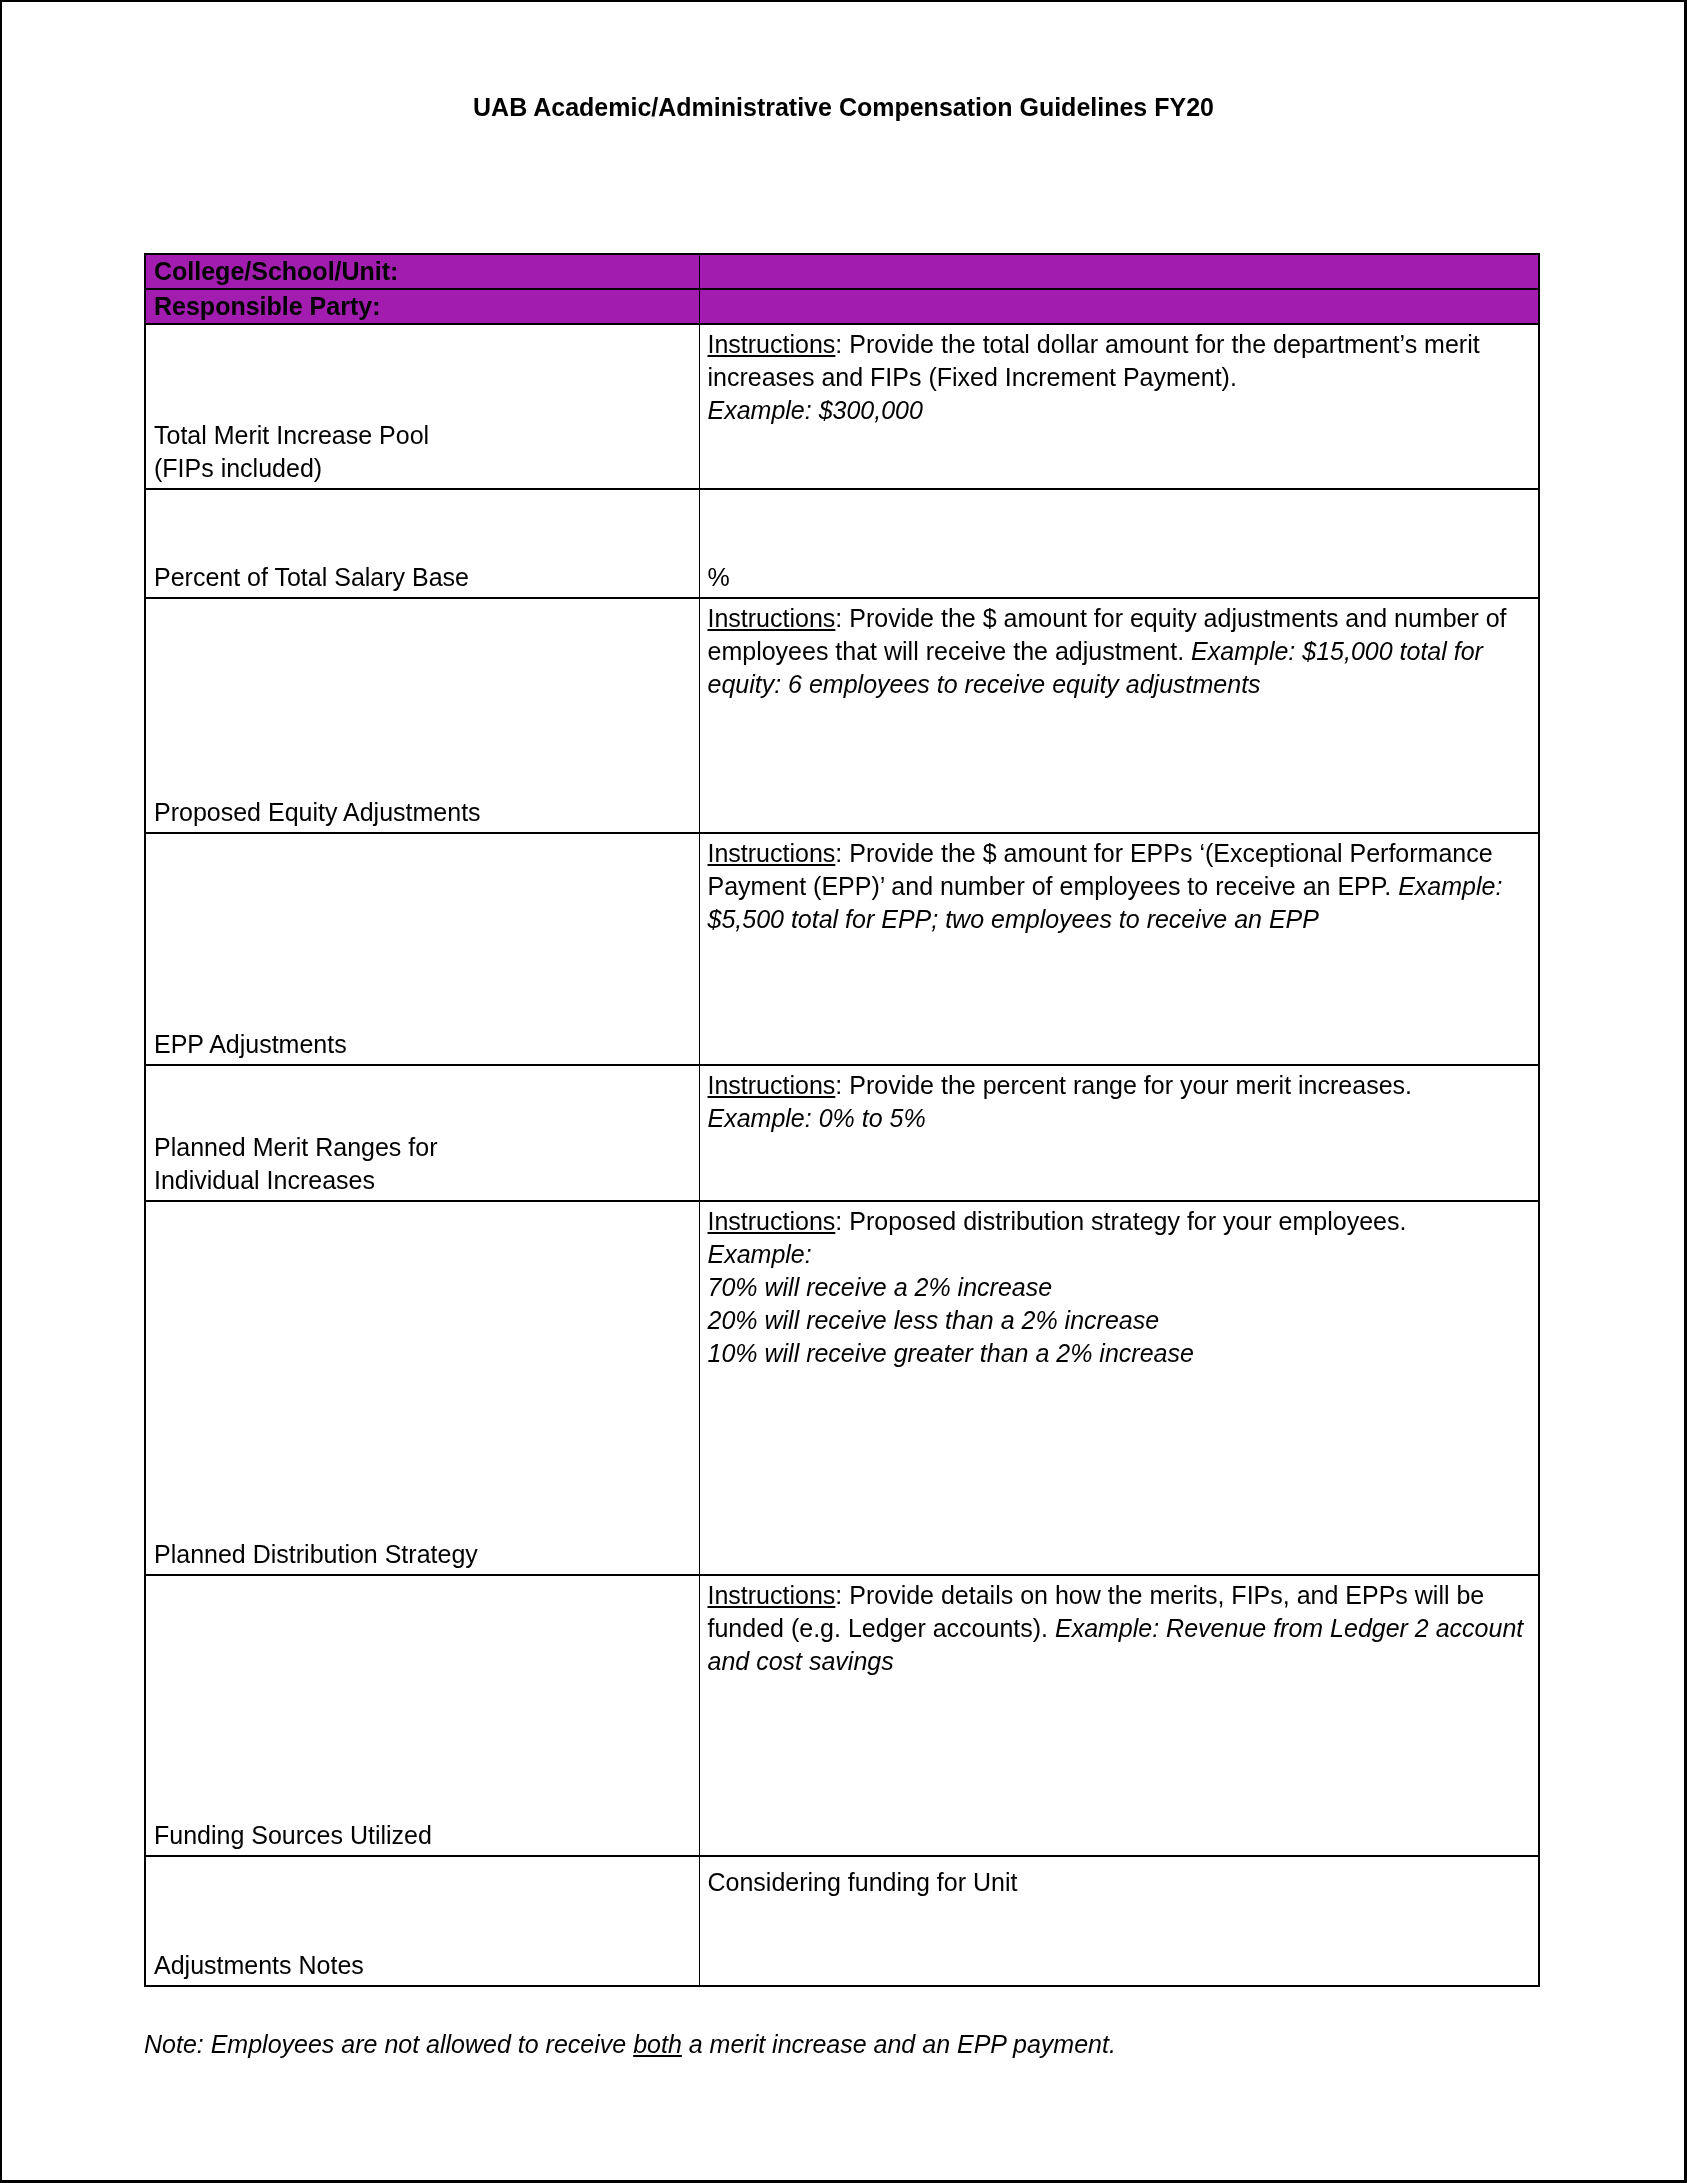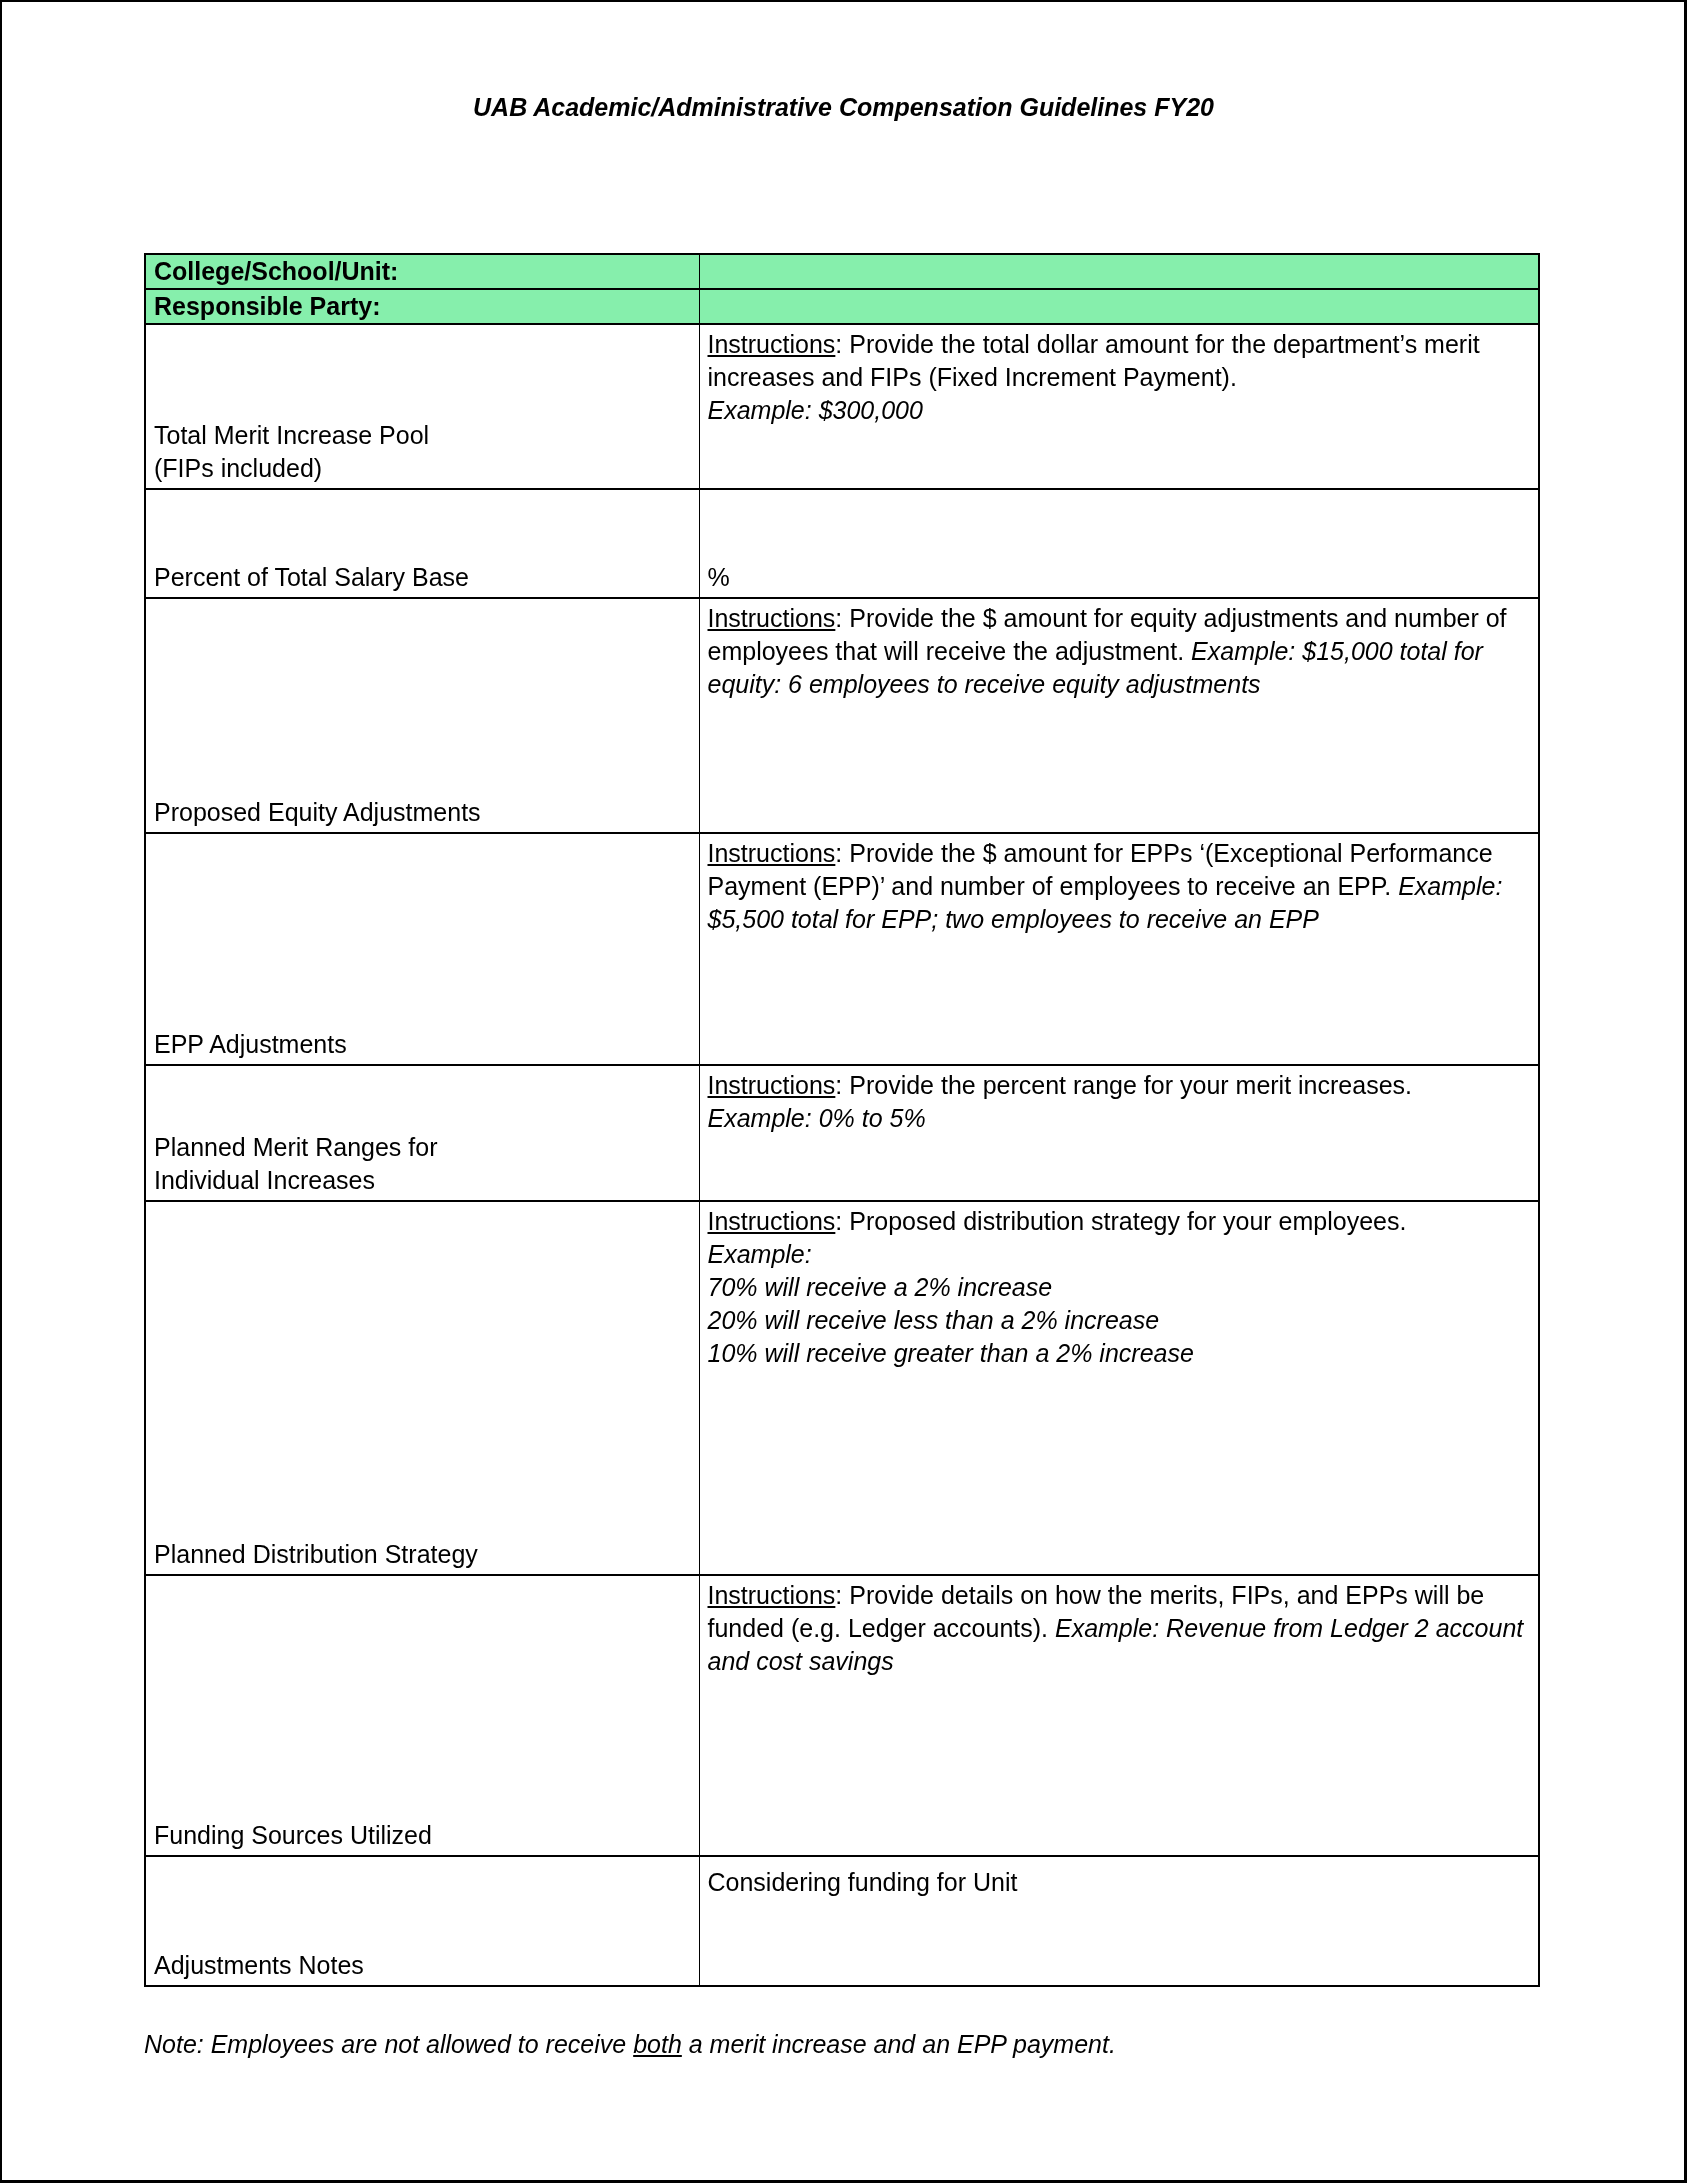--- a/index.html
+++ b/index.html
@@ -1,32 +1,32 @@
 <!DOCTYPE html>
 <html style="font-size:10.6px"><head>
 <meta charset="utf-8">
 <style>
   html, body { margin: 0; padding: 0; background: #ffffff; }
   body { width: 1687px; height: 2183px; position: relative; overflow: hidden;
          font-family: "Liberation Sans", sans-serif; color: #000; }
   .page-frame { position: absolute; left: 0; top: 0; width: 1687px; height: 2183px;
                 box-sizing: border-box; border: 2.6px solid #000; border-right-width: 3.3px; border-bottom-width: 3.3px; }
   .header { position: absolute; left: 0; top: 91px; width: 1687px; text-align: center; }
-  .header .line1 { font-size: 25px; font-weight: bold; line-height: 32px; font-style: italic; }
+  .header .line1 { font-size: 25px; font-weight: bold; line-height: 32px; }
   .header .line2 { font-size: 25px; font-weight: bold; line-height: 32px; }
   .header .title { font-size: 36px; font-weight: bold; line-height: 48px; margin-top: 2.6px; }
 
   table.plan { position: absolute; left: 144px; top: 253px; width: 1393px;
                border-collapse: collapse; border: 2.6px solid #000; table-layout: fixed; }
   table.plan td { border: 1.3px solid #000; vertical-align: top; font-size: 25px; line-height: 33px;
                   padding: 0 8px; box-sizing: border-box; }
   table.plan tr.rowsep td { border-top: 2.6px solid #000; }
   table.plan col.c1 { width: 554px; }
   table.plan col.c2 { width: 840px; }
-  td.hdr { background: #86efac; font-weight: bold; height: 30px; vertical-align: middle !important; }
+  td.hdr { background: #a21caf; font-weight: bold; height: 30px; vertical-align: middle !important; }
   td.label { vertical-align: bottom !important; padding-bottom: 2.6px !important; }
   td.instr { padding-top: 2.6px !important; border-radius: 12px; }
   .u { text-decoration: underline; }
   .i { font-style: italic; }
   .note { position: absolute; left: 144px; top: 2028px; font-size: 25px; font-style: italic; line-height: 33px; }
 </style>
 </head>
 <body>
 
 <div class="page-frame"></div>

